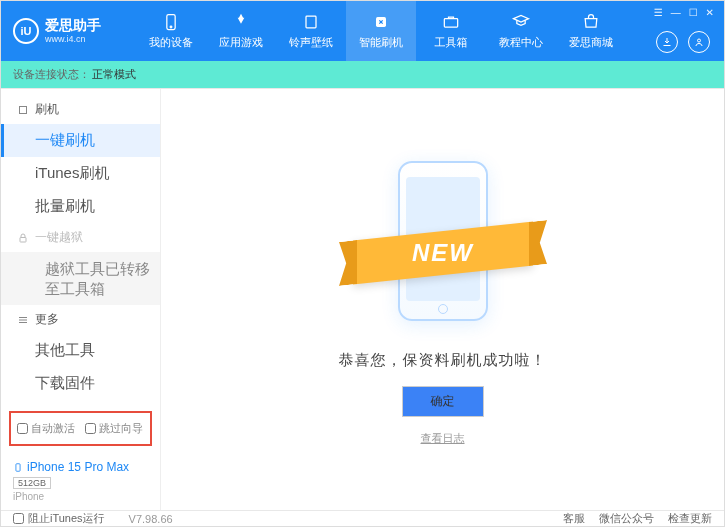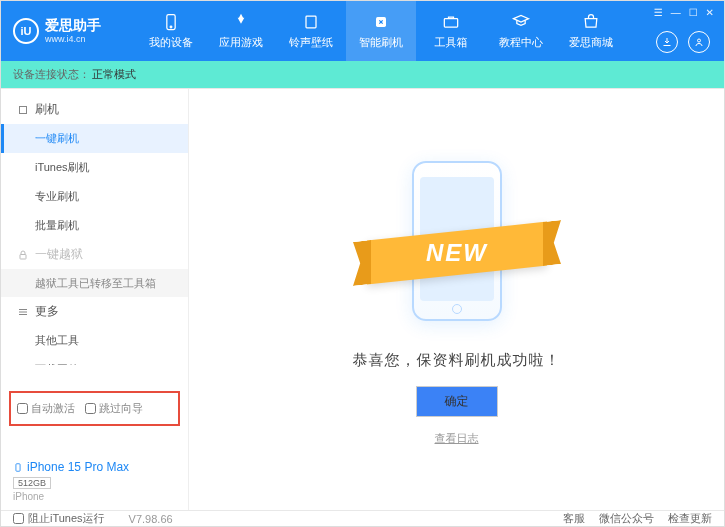--- a/index.html
+++ b/index.html
@@ -17,27 +17,27 @@
 .nav-item svg { width: 20px; height: 20px; }
 .nav-item span { font-size: 11px; }
 .header-right { position: absolute; right: 10px; top: 6px; display: flex; gap: 8px; align-items: center; }
 .win-ctrl { font-size: 10px; cursor: pointer; opacity: 0.9; }
 .header-bottom-right { position: absolute; right: 14px; bottom: 8px; display: flex; gap: 10px; }
 .circ-btn { width: 22px; height: 22px; border: 1.5px solid #fff; border-radius: 50%; display: flex; align-items: center; justify-content: center; cursor: pointer; }
 .circ-btn svg { width: 12px; height: 12px; }
 .status-bar { height: 28px; background: #5eead4; display: flex; align-items: center; padding: 0 12px; font-size: 11px; color: #666; border-bottom: 1px solid #e8e8e8; }
 .status-bar .val { color: #333; margin-left: 2px; }
 .body { flex: 1; display: flex; overflow: hidden; }
-.sidebar { width: 188px; border-right: 1px solid #eee; display: flex; flex-direction: column; gap: 20px; }
+.sidebar { width: 160px; border-right: 1px solid #eee; display: flex; flex-direction: column; }
 .sb-tree { padding: 6px 0; flex: 1; overflow: auto; }
 .sb-group { padding: 6px 16px; display: flex; align-items: center; gap: 6px; color: #555; font-size: 12px; }
 .sb-group svg { width: 12px; height: 12px; }
-.sb-item { padding: 7px 10px 7px 34px; color: #555; cursor: pointer; font-size: 11px; }
+.sb-item { padding: 7px 10px 7px 34px; color: #555; cursor: pointer; font-size: 15px; }
 .sb-item.active { background: #e8f2ff; color: #1e88f5; border-left: 3px solid #1e88f5; padding-left: 31px; }
-.sb-item.indent { padding-left: 34px; background: #f5f5f5; color: #888; line-height: 1.3; }
+.sb-item.indent { padding-left: 44px; background: #f5f5f5; color: #888; line-height: 1.3; }
 .sb-group.locked { color: #bbb; }
 .checkbox-area { border: 2px solid #e74c3c; margin: 6px 8px; padding: 8px 6px; display: flex; gap: 10px; }
 .chk { display: flex; align-items: center; gap: 3px; font-size: 11px; color: #888; }
 .chk input { width: 11px; height: 11px; }
 .device-info { padding: 8px 12px; }
 .device-name { color: #1e88f5; font-size: 12px; display: flex; align-items: center; gap: 4px; }
 .device-name svg { width: 10px; height: 13px; }
 .device-storage { display: inline-block; border: 1px solid #ccc; font-size: 9px; padding: 0 4px; margin-top: 3px; color: #666; }
 .device-type { font-size: 10px; color: #aaa; margin-top: 2px; }
 .main { flex: 1; display: flex; flex-direction: column; align-items: center; justify-content: center; position: relative; }
@@ -150,21 +150,20 @@
     <div class="sidebar">
       <div class="sb-tree">
         <div class="sb-group">
           <svg viewBox="0 0 24 24" fill="none" stroke="#888" stroke-width="2">
               <rect x="5" y="5" width="14" height="14"></rect>
             </svg>
           <span>刷机</span>
         </div>
         <div class="sb-item active">一键刷机</div>
         <div class="sb-item">iTunes刷机</div>
-        <div class="sb-item">专业刷机</div>
         <div class="sb-item">批量刷机</div>
 
         <div class="sb-group locked">
           <svg viewBox="0 0 24 24" fill="none" stroke="#bbb" stroke-width="2">
               <rect x="6" y="11" width="12" height="9" rx="1"></rect>
               <path d="M8 11V8a4 4 0 018 0v3"></path>
             </svg>
           <span>一键越狱</span>
         </div>
         <div class="sb-item indent">越狱工具已转移至工具箱</div>

